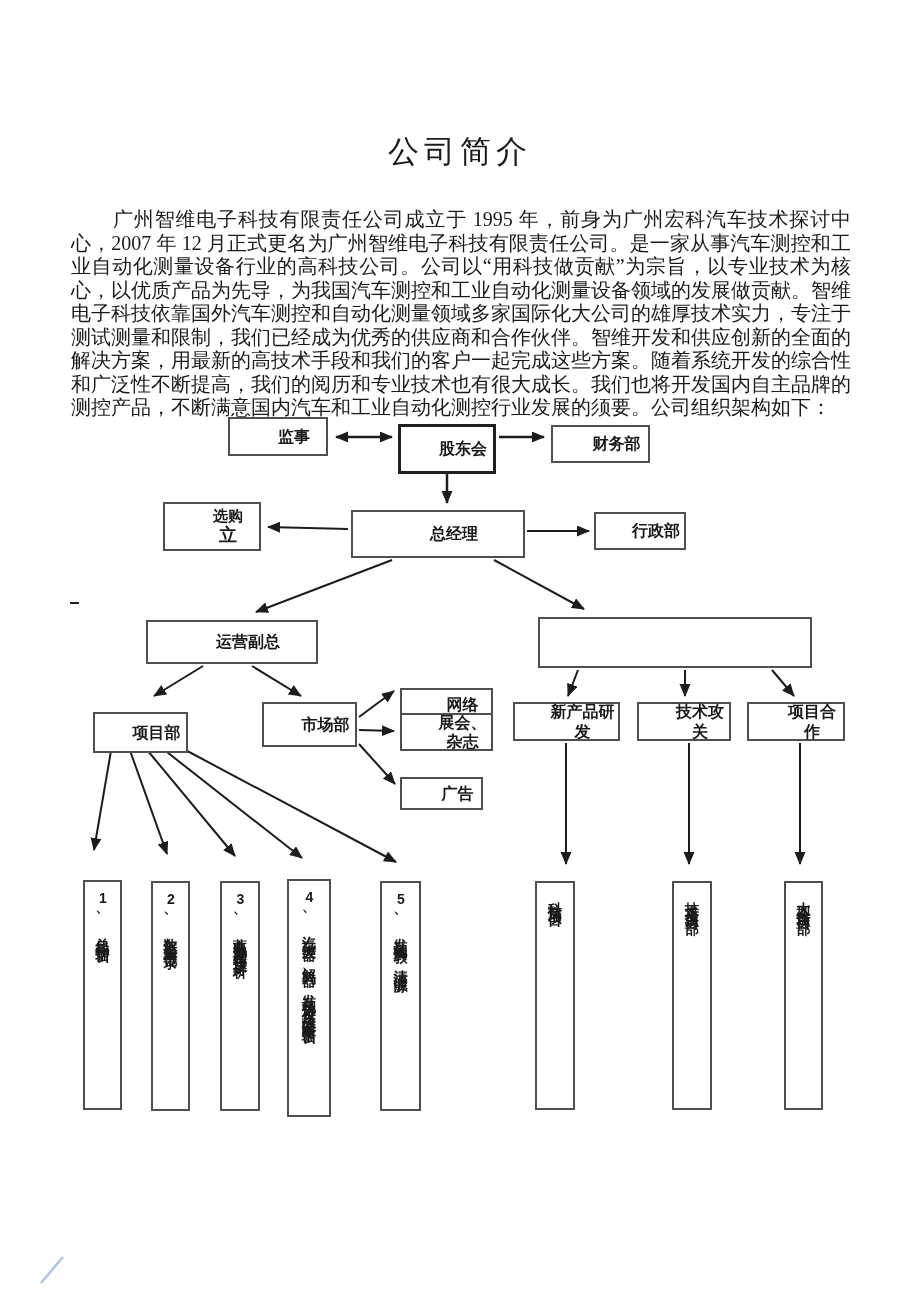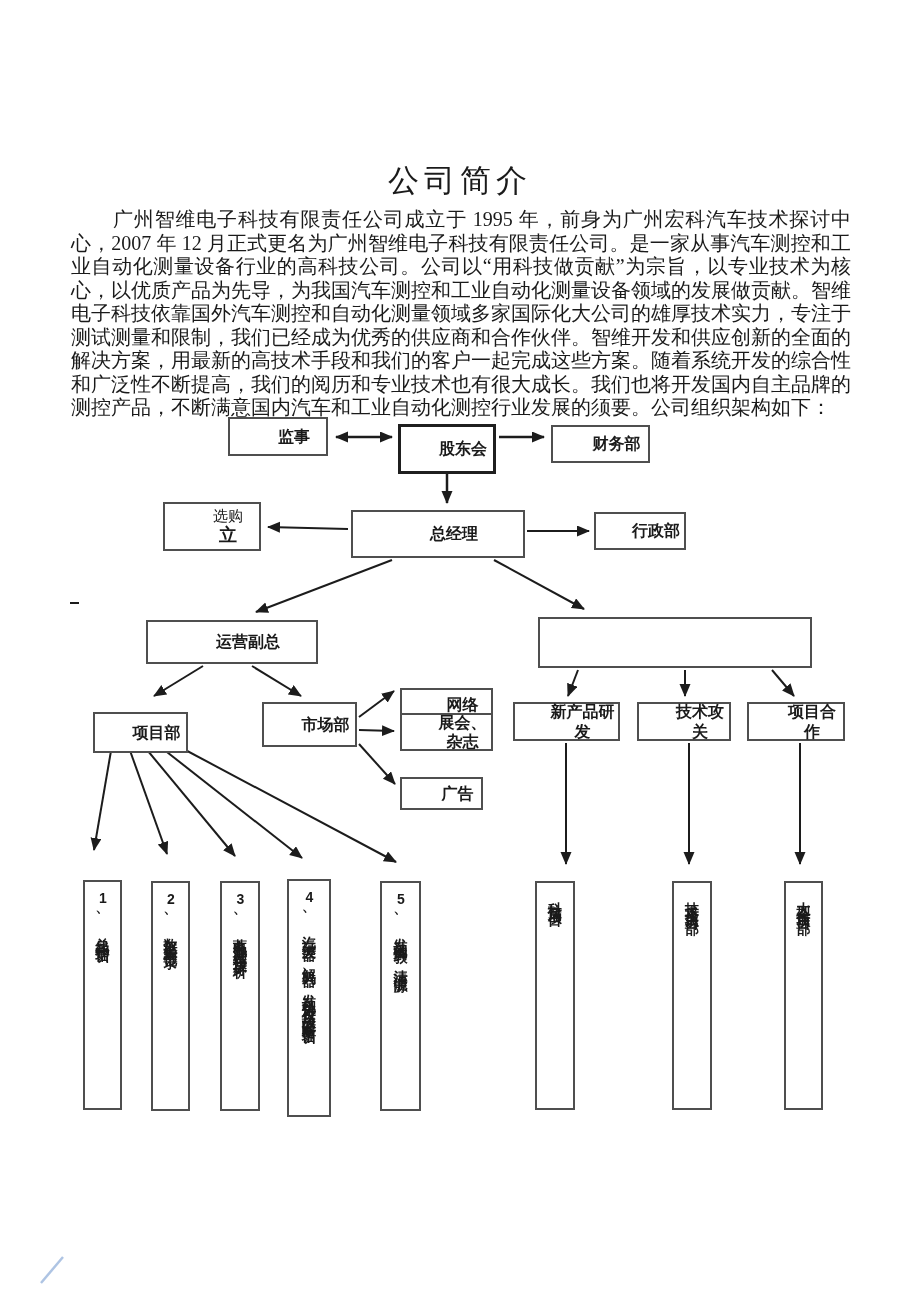--- a/index.html
+++ b/index.html
@@ -6,36 +6,35 @@
   html,body { background:#ffffff; }
   .page {
     position:relative; width:920px; height:1301px; margin:0 auto;
     background:#ffffff; color:#1a1a1a; overflow:hidden;
     font-family:"Liberation Serif", serif;
   }
   .title {
     position:absolute; top:131px; left:0; width:100%;
     text-align:center; font-size:31px; font-weight:400; letter-spacing:5px;
     font-family:Liberation Serif, serif;
-    margin-top:29px;
   }
   .para {
     position:absolute; top:208px; left:71px; width:780px;
     font-size:20px; line-height:23.5px; text-align:justify; text-indent:2.1em;
   }
   .arrows { position:absolute; top:0; left:0; pointer-events:none; }
   .box {
     position:absolute; border:2px solid #4f4f4f; background:#fff;
     display:flex; align-items:center; justify-content:center;
     font-family:"Liberation Sans", sans-serif; font-weight:bold; font-size:16px;
     line-height:1.2; text-align:center;padding-left:32px;
   }
   .box.thick { border:3px solid #1f1f1f; }
   .box.col { flex-direction:column; }
-  .proc-l1 { font-weight:normal; font-size:15px; }
+  .proc-l1 { font-weight:bold; font-size:15px; }
   .proc-l2 { font-weight:bold; font-size:18px; }
   .vbox {
     position:absolute; border:2px solid #4f4f4f; background:#fff;
     display:flex; justify-content:center; padding-top:8px;
     font-family:"Liberation Sans", sans-serif; font-weight:bold; font-size:14px;
   }
   .vbox span {
     writing-mode:vertical-lr; text-orientation:upright;
     height:100%; letter-spacing:3px; line-height:19px;
   }

